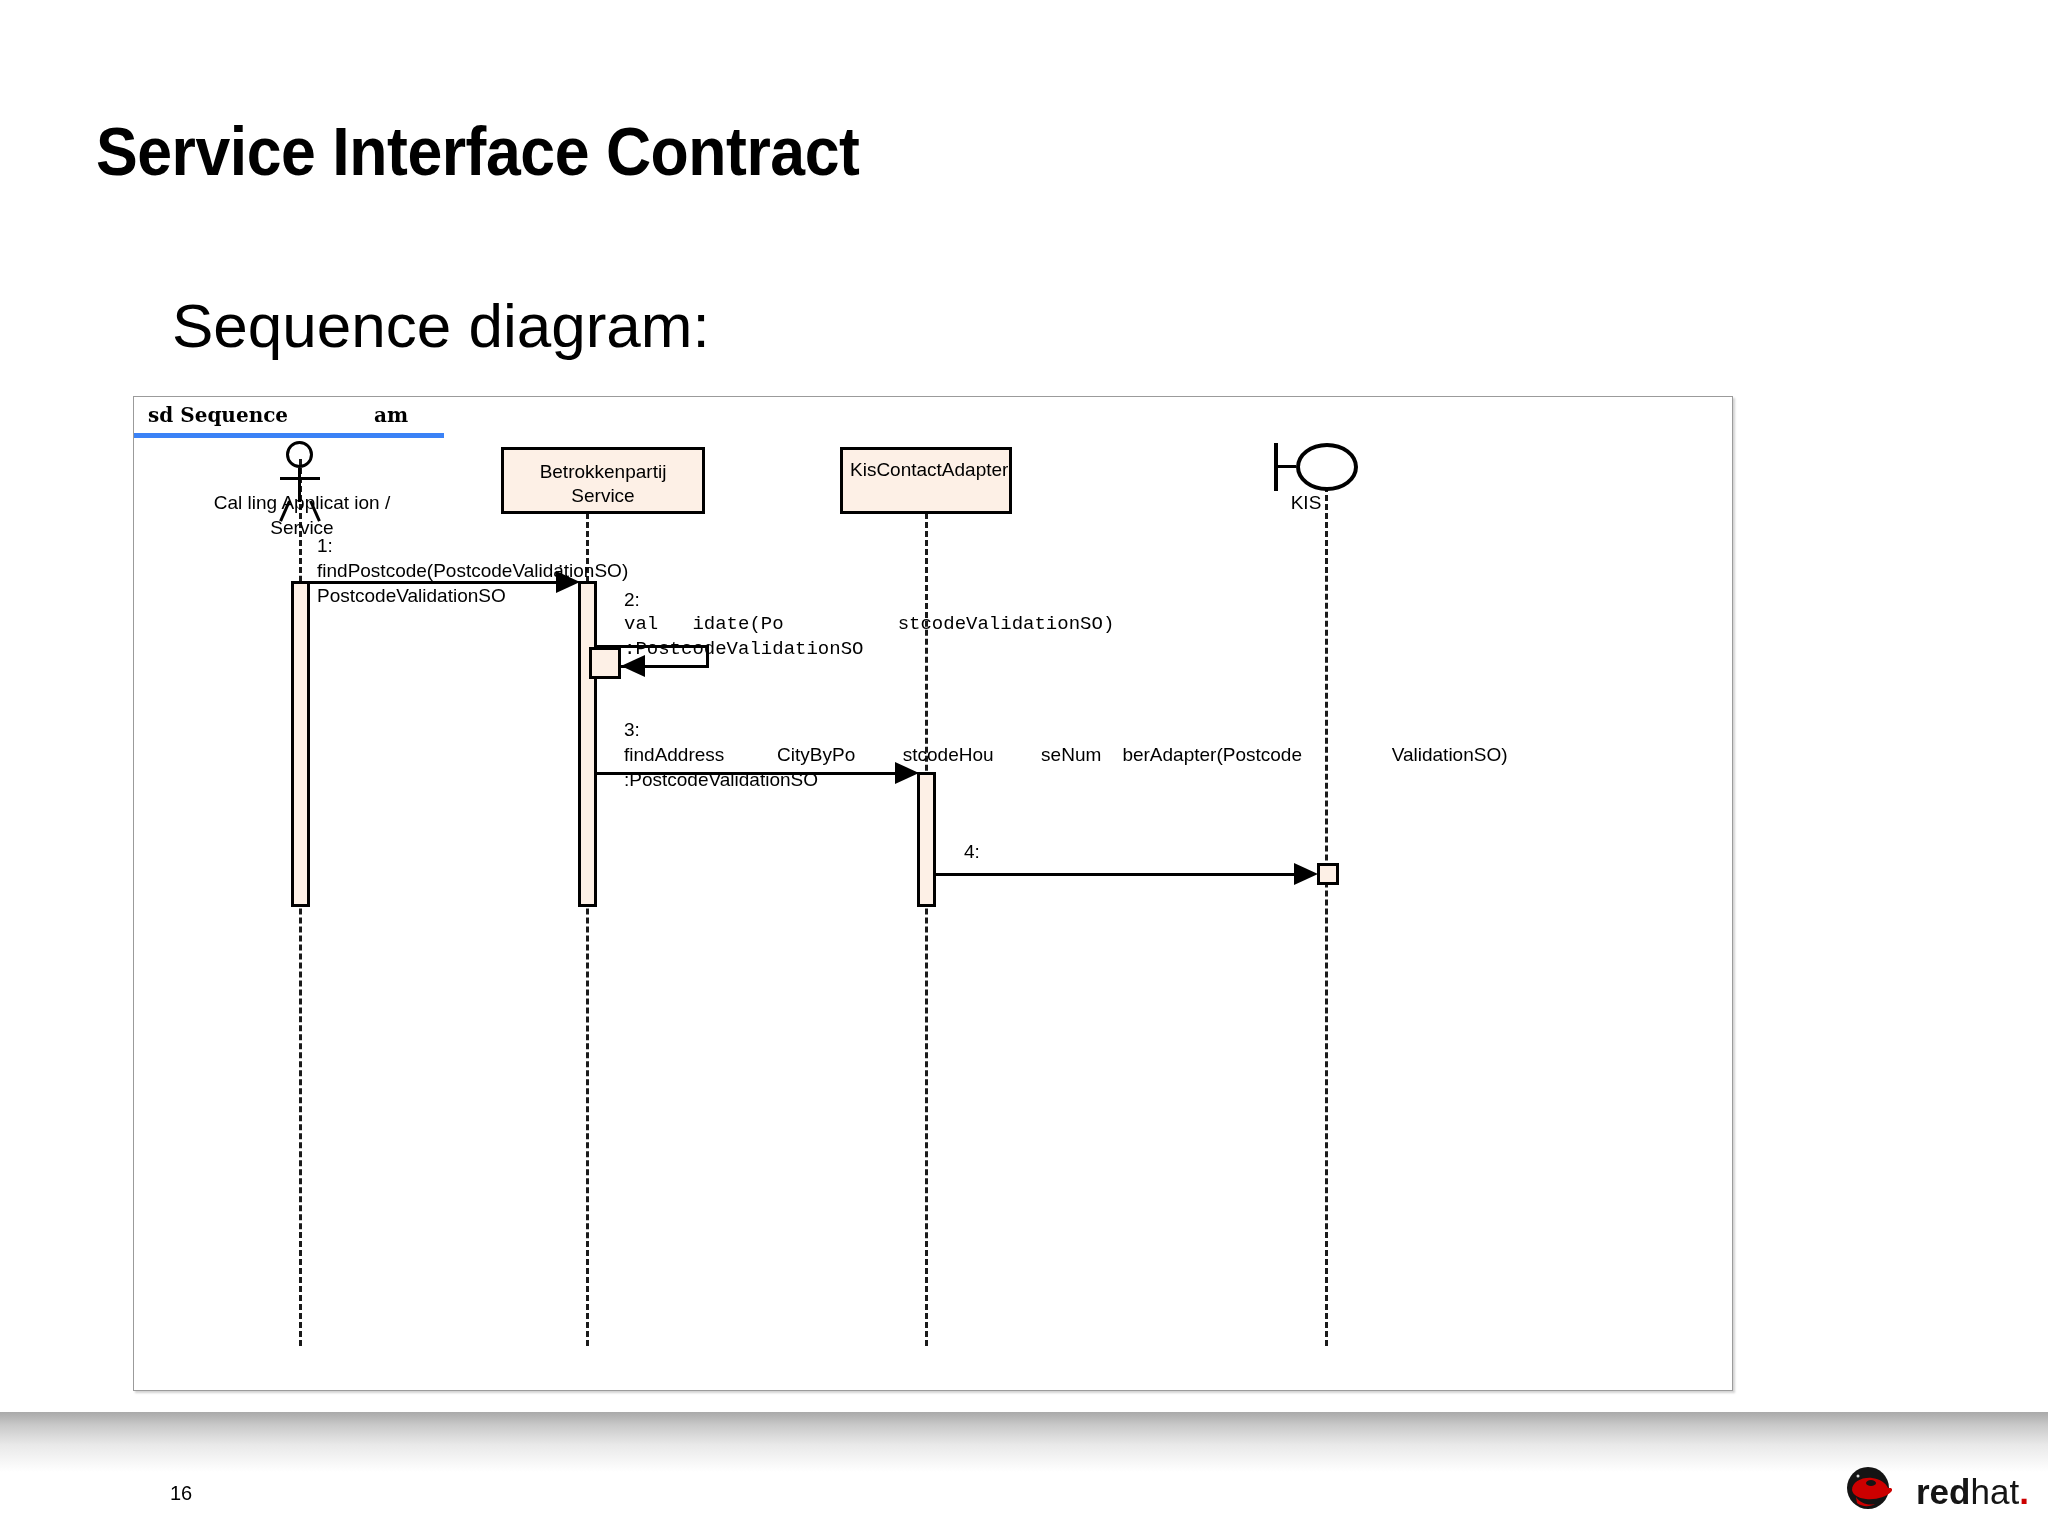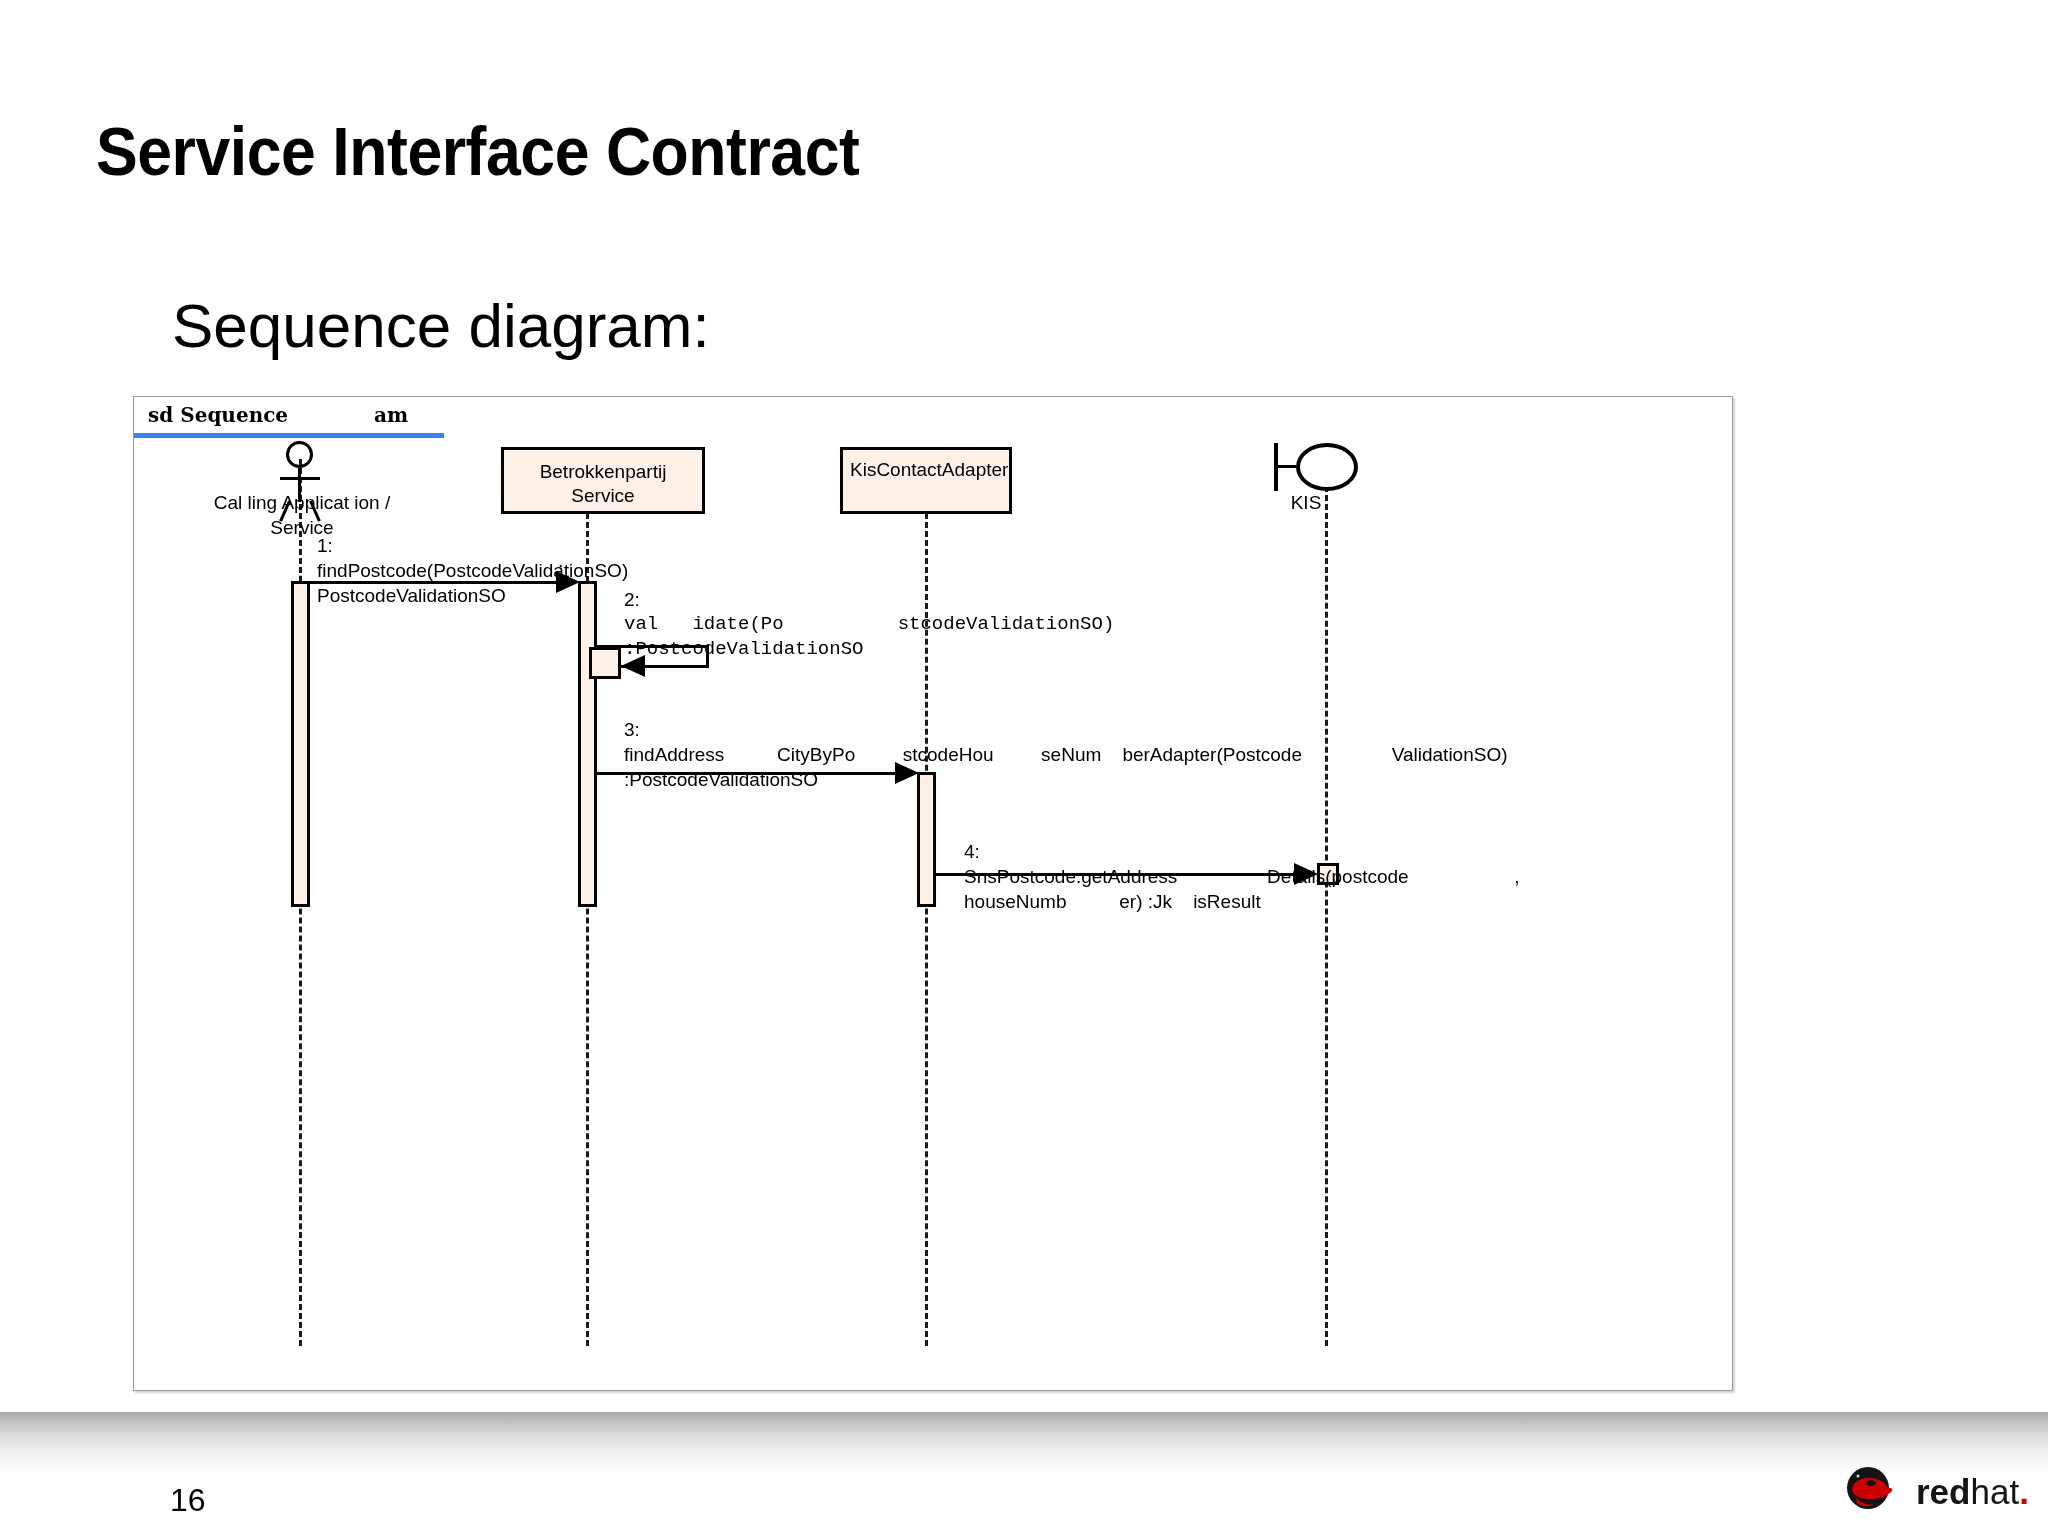--- a/index.html
+++ b/index.html
@@ -215,21 +215,21 @@
     left: 0;
     top: 1412px;
     width: 2048px;
     height: 60px;
     background: linear-gradient(to bottom, #a9a9a9 0%, #c9c9c9 22%, #e9e9e9 55%, #ffffff 100%);
   }
   #page-number {
     position: absolute;
     left: 170px;
     top: 1482px;
-    font-size: 32px;
+    font-size: 20px;
     color: #000000;
   }
   #redhat-logo {
     position: absolute;
     left: 1838px;
     top: 1466px;
     width: 190px;
     height: 52px;
   }
   #rh-wordmark {
@@ -306,22 +306,20 @@
     <div class="msg-line" style="left:487px; top:268px; width:88px;"></div>
     <div class="arrowhead-left" style="left:487px; top:258px;"></div>
 
     <div class="msg-text" style="left:490px; top:320px;">3:</div>
     <div class="msg-text" style="left:490px; top:345px;">findAddress          CityByPo         stcodeHou         seNum    berAdapter(Postcode                 ValidationSO)
 :PostcodeValidationSO</div>
     <div class="msg-line" style="left:463px; top:375px; width:306px;"></div>
     <div class="arrowhead-right" style="left:761px; top:365px;"></div>
 
     <div class="msg-text" style="left:830px; top:442px;">4:</div>
-    <div class="msg-text" style="left:830px; top:467px;">SnsPostcode.getAddress                 Details(postcode                    ,
-houseNumb          er) :Jk    isResult</div>
     <div class="msg-line" style="left:802px; top:476px; width:370px;"></div>
     <div class="arrowhead-right" style="left:1160px; top:466px;"></div>
 
   </div>
 </div>
 
 <div id="footer-band"></div>
 <div id="page-number">16</div>
 
 <div id="redhat-logo">

